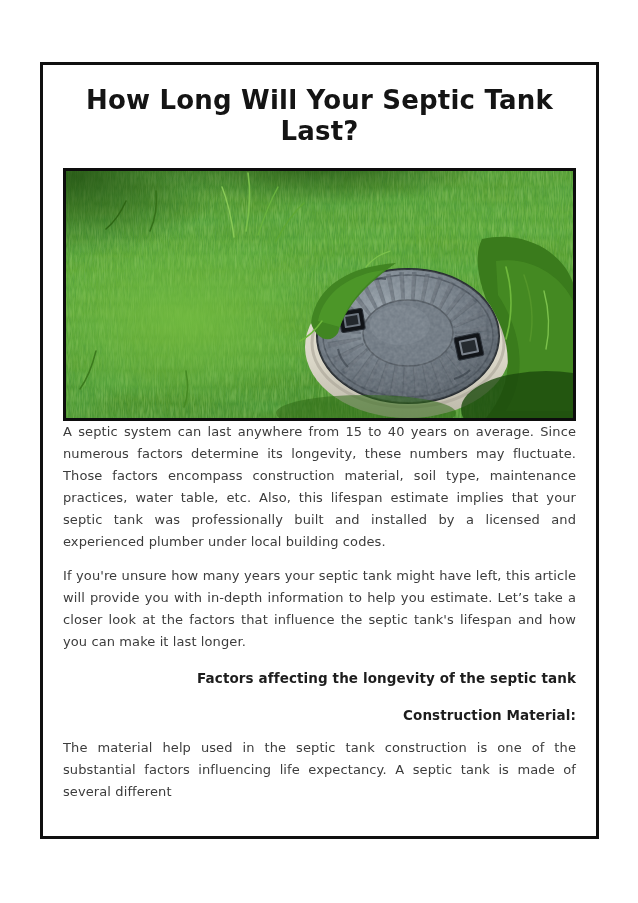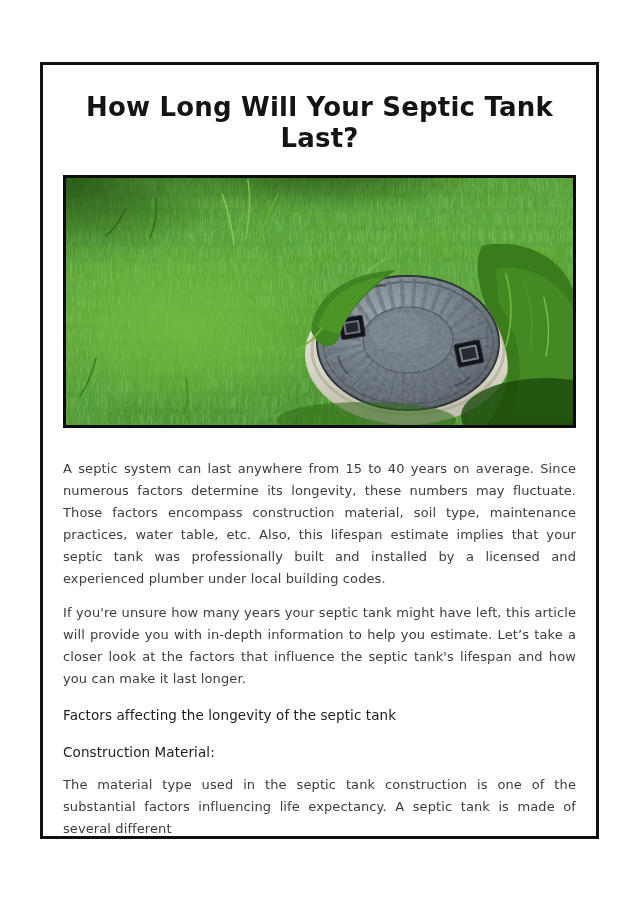--- a/index.html
+++ b/index.html
@@ -22,21 +22,21 @@
     left: 40px;
     top: 62px;
     width: 559px;
     height: 777px;
     box-sizing: border-box;
     border: 3px solid #101010;
     background: #ffffff;
     padding: 0 20px;
   }
   .article-title {
-    margin: 27px 0 0 0;
+    margin: 20px 0 0 0;
     font-size: 26px;
     font-weight: bold;
     letter-spacing: 0.2px;
     color: #141414;
     text-align: center;
     line-height: 31px;
   }
   .photo {
     position: relative;
     margin-top: 21px;
@@ -56,29 +56,29 @@
   }
   .body-copy p {
     margin: 0 0 12px 0;
     font-size: 13px;
     line-height: 22px;
     color: #3c3c3c;
     text-align: justify;
     letter-spacing: 0.1px;
   }
   .body-copy p.first {
-    margin-top: 30px;
   }
   .section-heading {
     margin: 14px 0 7px 0;
     font-size: 13.5px;
     line-height: 22px;
-    font-weight: normal;
+    font-weight: bold;
     color: #1d1d1d;
     letter-spacing: 0.1px;
+    text-align: right;
   }
   .section-heading.tight {
     margin-top: 15px;
   }
   .para-after-heading {
     margin-top: 11px !important;
   }
 </style>
 </head>
 <body>
@@ -217,17 +217,17 @@
 
     <div class="body-copy">
       <p class="first">A septic system can last anywhere from 15 to 40 years on average. Since numerous factors determine its longevity, these numbers may fluctuate. Those factors encompass construction material, soil type, maintenance practices, water table, etc. Also, this lifespan estimate implies that your septic tank was professionally built and installed by a licensed and experienced plumber under local building codes.</p>
 
       <p>If you're unsure how many years your septic tank might have left, this article will provide you with in-depth information to help you estimate. Let’s take a closer look at the factors that influence the septic tank's lifespan and how you can make it last longer.</p>
 
       <h2 class="section-heading">Factors affecting the longevity of the septic tank</h2>
 
       <h2 class="section-heading tight">Construction Material:</h2>
 
-      <p class="para-after-heading">The material type used in the septic tank construction is one of the substantial factors influencing life expectancy. A septic tank is made of several different</p>
+      <p class="para-after-heading">The material help used in the septic tank construction is one of the substantial factors influencing life expectancy. A septic tank is made of several different</p>
     </div>
 
   </div>
 </div>
 
 </body></html>

